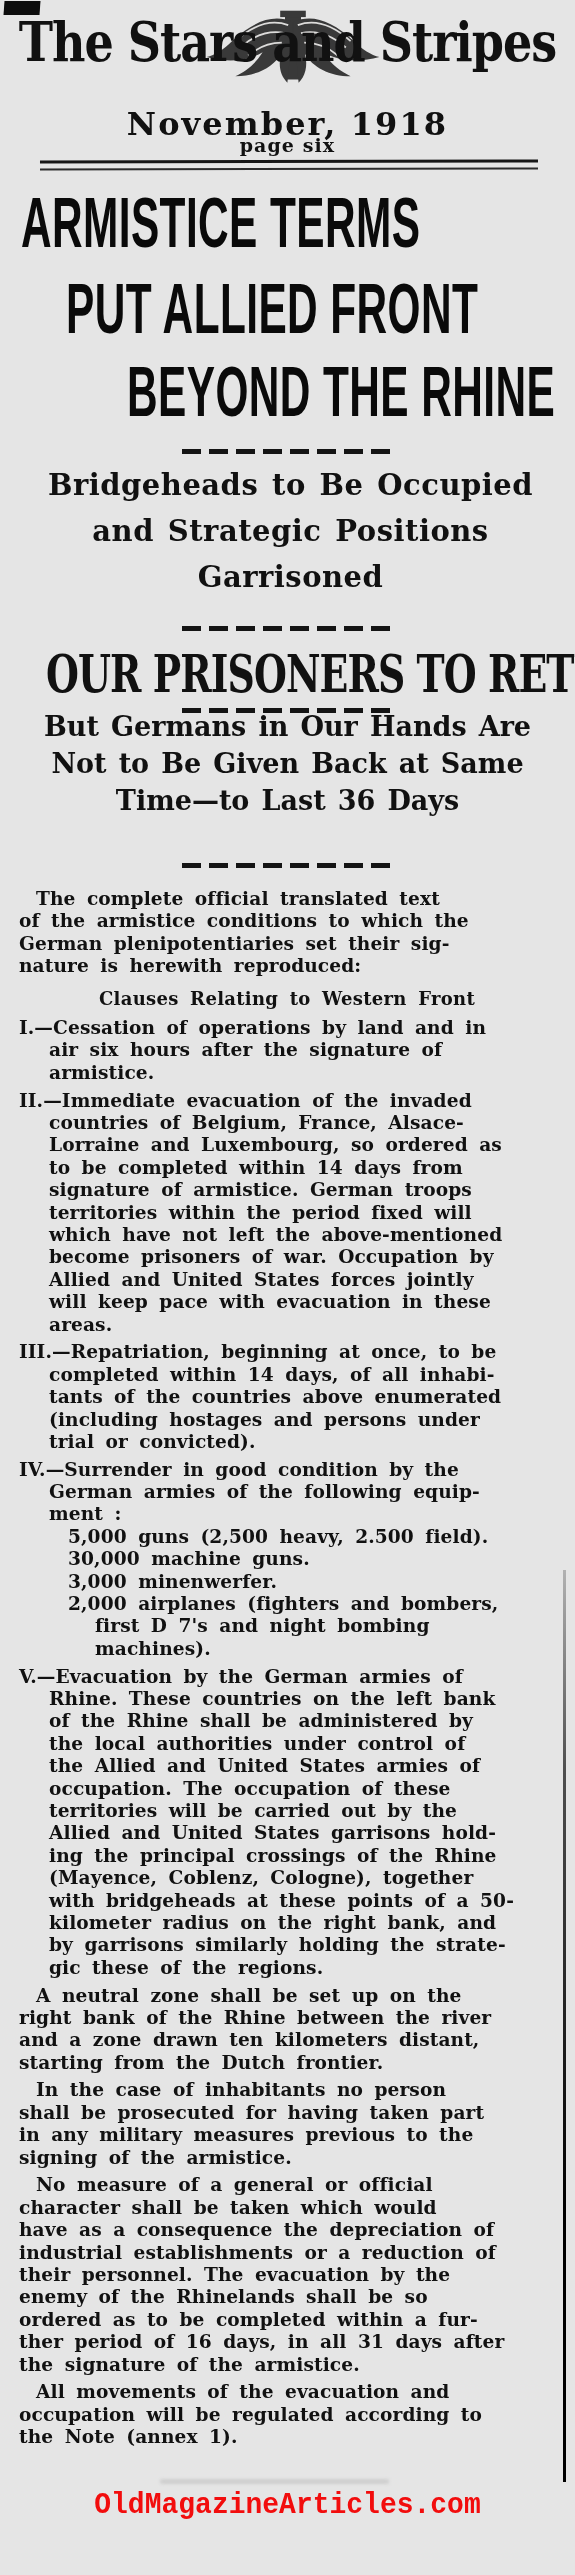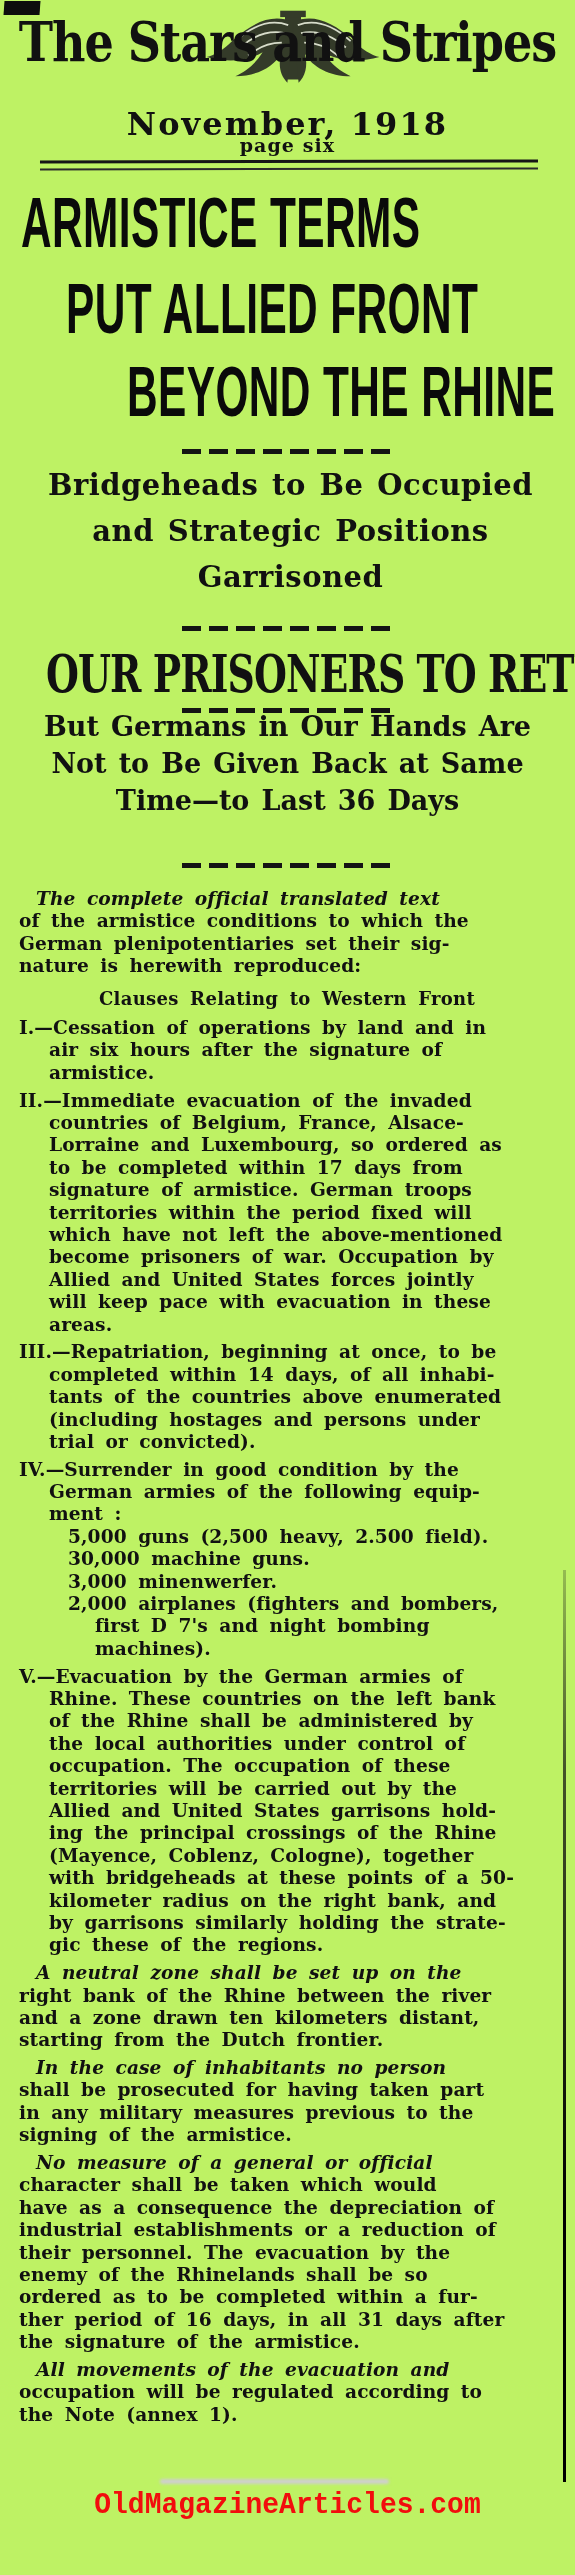--- a/index.html
+++ b/index.html
@@ -1,21 +1,21 @@
 <!DOCTYPE html>
 <html style="font-size:8.5px"><head>
 <meta charset="utf-8">
 <style>
   html,body{margin:0;padding:0;}
   body{background:#ffffff;}
   .page{
     position:relative;
     width:575px;height:2576px;
     margin:0 auto;
-    background:#bef264;
+    background:#e5e5e5;
     overflow:hidden;
     font-family:"DejaVu Serif", serif;
     color:#111;
   }
   .topmark{
     position:absolute;top:1.1px;left:4.3px;width:36px;height:14px;
     background:#0d0d0d;transform:skewX(-4deg);
   }
   
   .masthead-title{
@@ -89,21 +89,21 @@
     font-size:27px;line-height:37px;letter-spacing:0;word-spacing:2.7px;
   }
   
   .article{
     position:absolute;top:888px;left:19px;width:536px;
     font-size:18.6px;line-height:22.4px;
     font-weight:bold;
     word-spacing:.26em;letter-spacing:0.1px;
   }
   .article .ln{white-space:nowrap;}
-  .article .first{text-indent:17px;font-style:italic;}
+  .article .first{text-indent:17px;}
   .article .flush{padding-left:0;}
   .article .hang{padding-left:30px;}
   .article .item{padding-left:49px;}
   .article .itemwrap{padding-left:76px;}
   .article .heading{
     text-align:center;font-size:18px;letter-spacing:0.3px;
     margin:10.6px 0 6.4px 0;white-space:nowrap;
   }
   .article .gap{margin-top:5.3px;}
   
@@ -183,21 +183,21 @@
       <div class="ln flush">of the armistice conditions to which the</div>
       <div class="ln flush">German plenipotentiaries set their sig-</div>
       <div class="ln flush">nature is herewith reproduced:</div>
       <div class="ln heading">Clauses Relating to Western Front</div>
       <div class="ln flush">I.—Cessation of operations by land and in</div>
       <div class="ln hang">air six hours after the signature of</div>
       <div class="ln hang">armistice.</div>
       <div class="ln flush gap">II.—Immediate evacuation of the invaded</div>
       <div class="ln hang">countries of Belgium, France, Alsace-</div>
       <div class="ln hang">Lorraine and Luxembourg, so ordered as</div>
-      <div class="ln hang">to be completed within 17 days from</div>
+      <div class="ln hang">to be completed within 14 days from</div>
       <div class="ln hang">signature of armistice. German troops</div>
       <div class="ln hang">territories within the period fixed will</div>
       <div class="ln hang">which have not left the above-mentioned</div>
       <div class="ln hang">become prisoners of war. Occupation by</div>
       <div class="ln hang">Allied and United States forces jointly</div>
       <div class="ln hang">will keep pace with evacuation in these</div>
       <div class="ln hang">areas.</div>
       <div class="ln flush gap">III.—Repatriation, beginning at once, to be</div>
       <div class="ln hang">completed within 14 days, of all inhabi-</div>
       <div class="ln hang">tants of the countries above enumerated</div>
@@ -209,20 +209,21 @@
       <div class="ln item">5,000 guns (2,500 heavy, 2.500 field).</div>
       <div class="ln item">30,000 machine guns.</div>
       <div class="ln item">3,000 minenwerfer.</div>
       <div class="ln item">2,000 airplanes (fighters and bombers,</div>
       <div class="ln itemwrap">first D 7's and night bombing</div>
       <div class="ln itemwrap">machines).</div>
       <div class="ln flush gap">V.—Evacuation by the German armies of</div>
       <div class="ln hang">Rhine. These countries on the left bank</div>
       <div class="ln hang">of the Rhine shall be administered by</div>
       <div class="ln hang">the local authorities under control of</div>
+      <div class="ln hang">the Allied and United States armies of</div>
       <div class="ln hang">occupation. The occupation of these</div>
       <div class="ln hang">territories will be carried out by the</div>
       <div class="ln hang">Allied and United States garrisons hold-</div>
       <div class="ln hang">ing the principal crossings of the Rhine</div>
       <div class="ln hang">(Mayence, Coblenz, Cologne), together</div>
       <div class="ln hang">with bridgeheads at these points of a 50-</div>
       <div class="ln hang">kilometer radius on the right bank, and</div>
       <div class="ln hang">by garrisons similarly holding the strate-</div>
       <div class="ln hang">gic these of the regions.</div>
       <div class="ln first gap">A neutral zone shall be set up on the</div>

